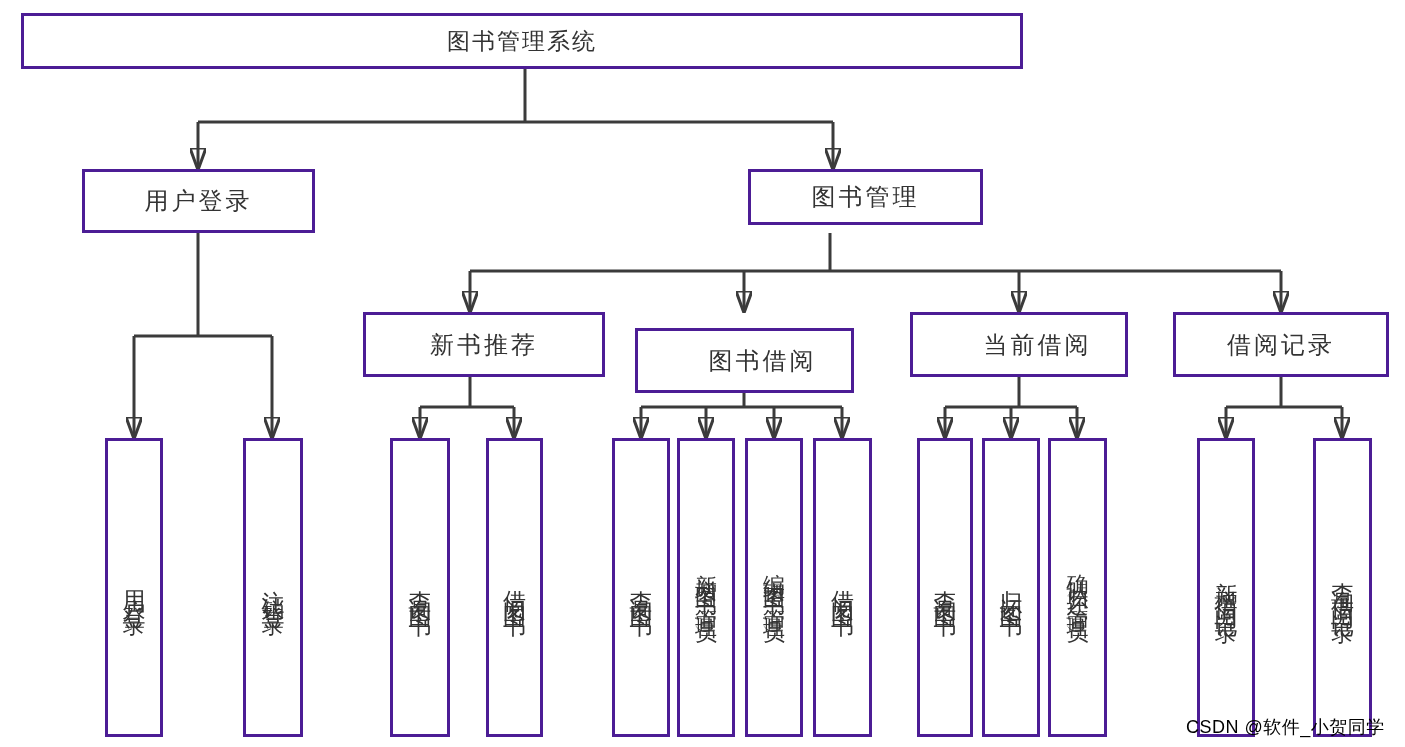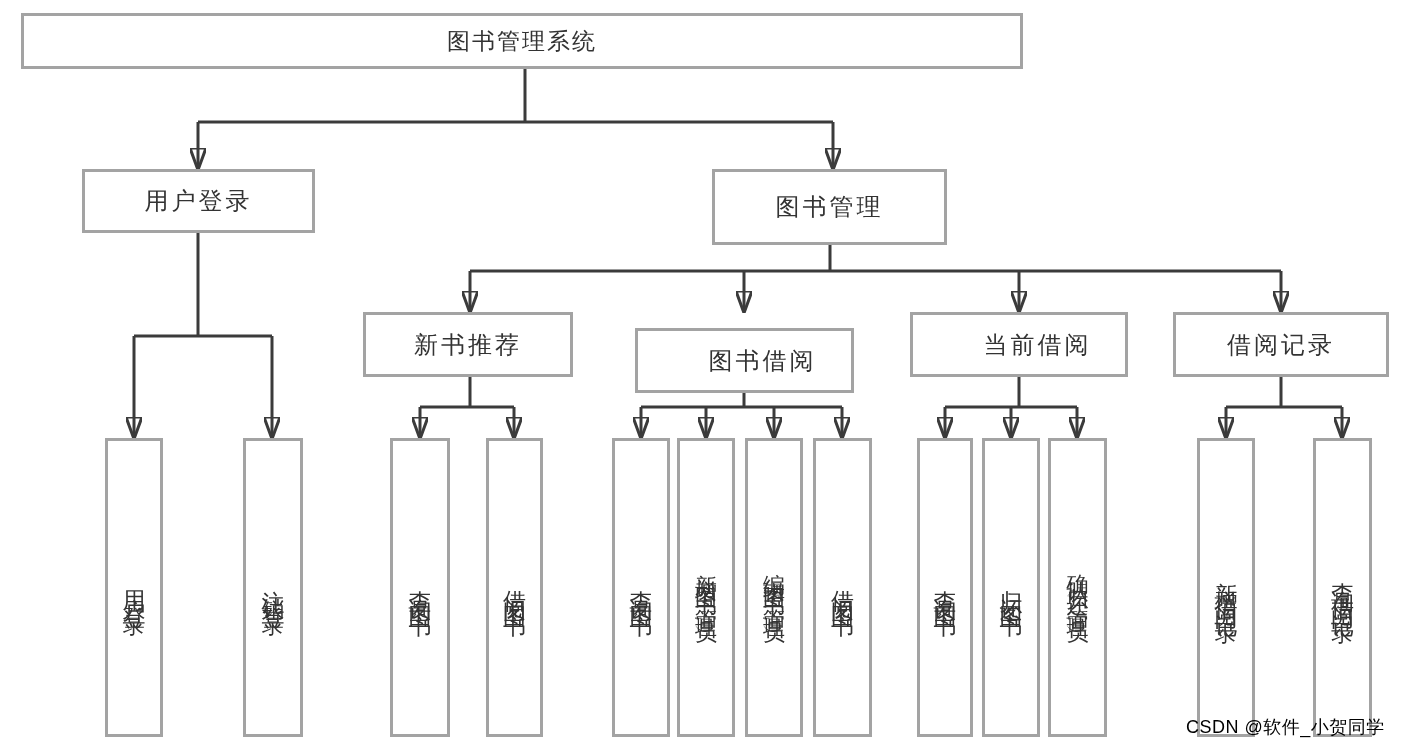--- a/index.html
+++ b/index.html
@@ -16,21 +16,21 @@
     overflow: hidden;
   }
   .wires {
     position: absolute; left: 0; top: 0;
     width: 1405px; height: 747px;
   }
   .wires path, .wires line { stroke: #3b3b3b; stroke-width: 3; fill: none; }
   .box {
     position: absolute;
     background: #ffffff;
-    border: 3px solid #a3a3a3;
+    border: 3px solid #4c1d95;
     display: flex;
     align-items: center;
     justify-content: center;
     text-align: center;
   }
   .hlabel {
     font-size: 24px;
     letter-spacing: 3px;
     color: #333333;
     white-space: nowrap;
@@ -101,25 +101,25 @@
     <line x1="1342" y1="407" x2="1342" y2="438" marker-end="url(#ah)"></line>
   </svg>
 
   <div class="box root" style="left:21px; top:13px; width:1002px; height:56px;">
     <span class="hlabel">图书管理系统</span>
   </div>
 
   <div class="box" style="left:82px; top:169px; width:233px; height:64px;">
     <span class="hlabel">用户登录</span>
   </div>
-  <div class="box" style="left:712px; top:169px; width:235px; height:76px;">
+  <div class="box" style="left:748px; top:169px; width:235px; height:56px;">
     <span class="hlabel">图书管理</span>
   </div>
 
-  <div class="box" style="left:363px; top:312px; width:210px; height:65px;">
+  <div class="box" style="left:363px; top:312px; width:242px; height:65px;">
     <span class="hlabel">新书推荐</span>
   </div>
   <div class="box" style="left:635px; top:328px; width:219px; height:65px;padding-left:36px;">
     <span class="hlabel">图书借阅</span>
   </div>
   <div class="box" style="left:910px; top:312px; width:218px; height:65px;padding-left:37px;">
     <span class="hlabel">当前借阅</span>
   </div>
   <div class="box" style="left:1173px; top:312px; width:216px; height:65px;">
     <span class="hlabel">借阅记录</span>

